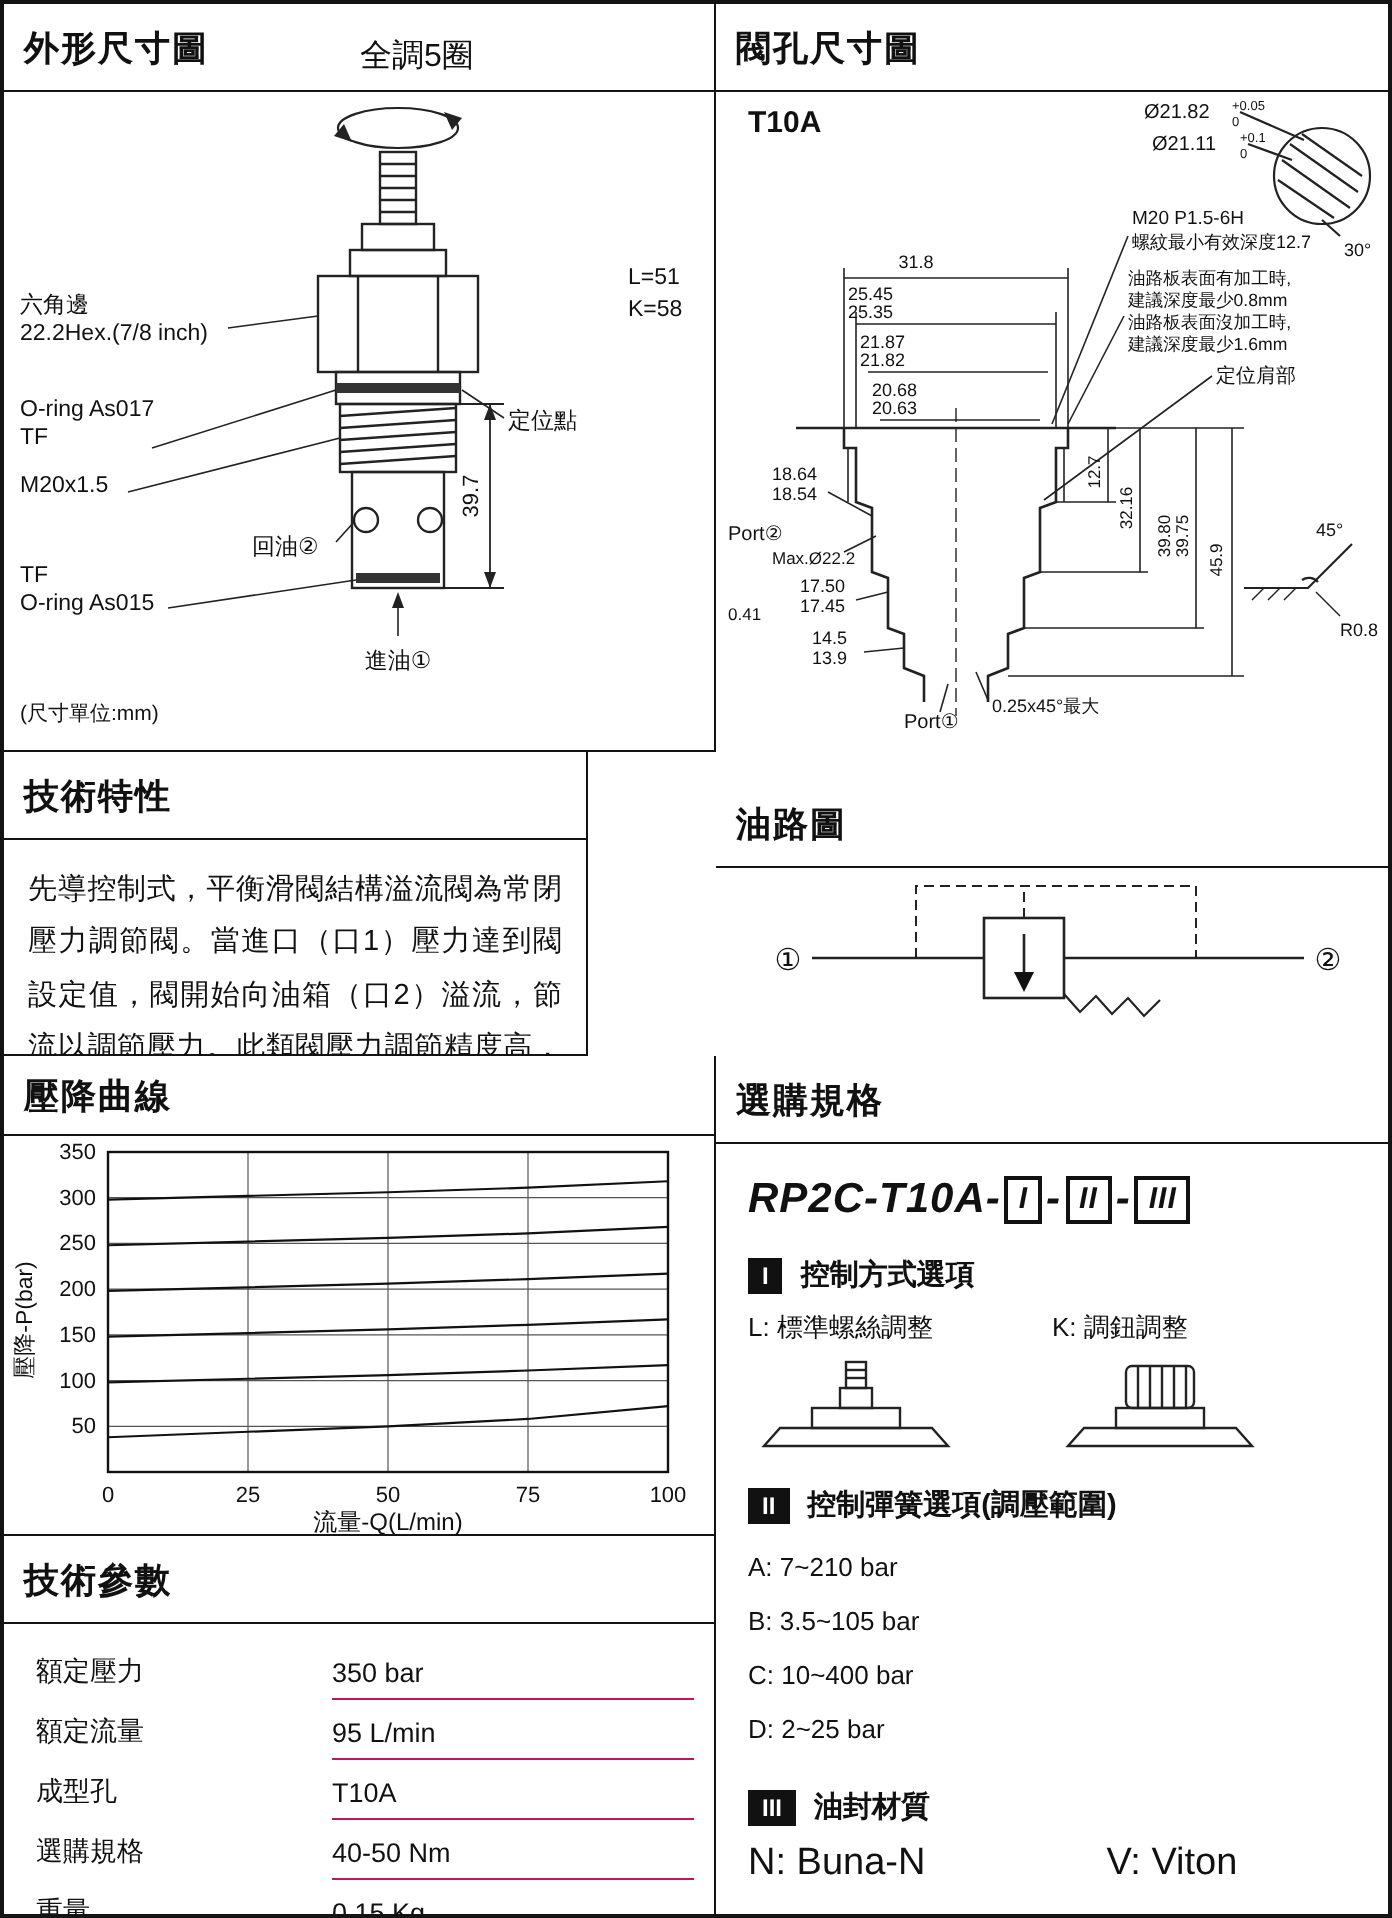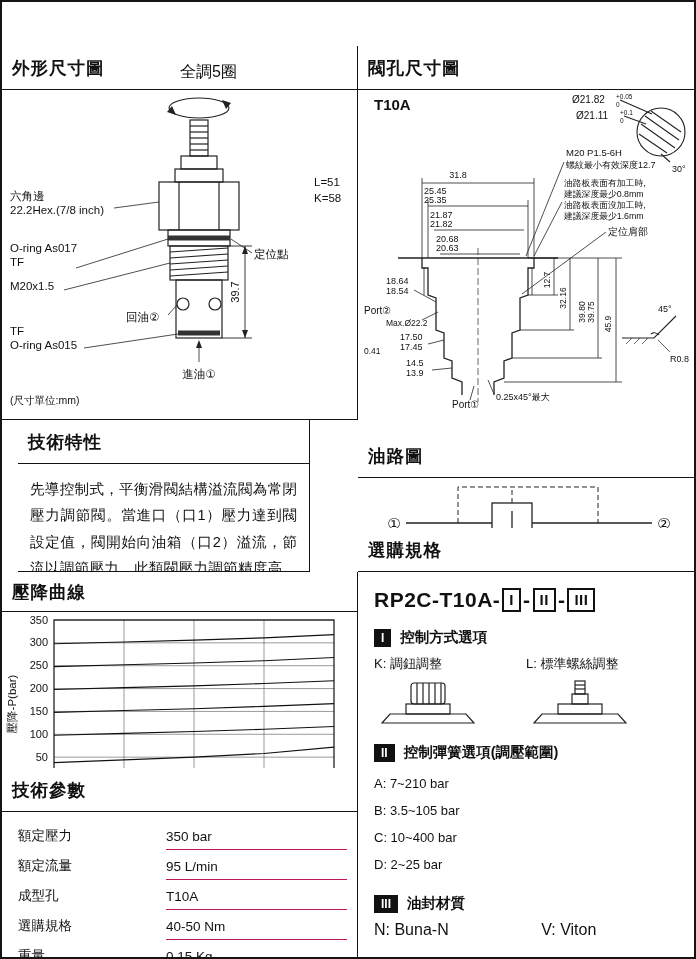--- a/index.html
+++ b/index.html
@@ -2,38 +2,38 @@
 <html><head>
 <meta charset="utf-8">
 <style>
   * { margin:0; padding:0; box-sizing:border-box; }
   html,body { background:#9a9a9a; }
   body { font-family:"Liberation Sans","DejaVu Sans",sans-serif; color:#111; }
   #page { position:relative; width:696px; height:959px; margin:0 auto; background:#fff;
           border:2px solid #141414; overflow:hidden; }
   .sec { position:absolute; background:#fff; }
   .b-r { border-right:1.5px solid #141414; }
-  .b-b { border-bottom:1.5px solid #141414;margin-top:44px; }
+  .b-b { border-bottom:1.5px solid #141414; }
   .sec-head { position:relative; height:44px; border-bottom:1.5px solid #141414; }
   .sec-title { position:absolute; left:10px; top:10px; font-size:17.5px; font-weight:bold; letter-spacing:1px; }
   .adjust-turns { position:absolute; left:178px; top:16px; font-size:16px; }
   svg { display:block; }
   svg text { font-family:"Liberation Sans","DejaVu Sans",sans-serif; fill:#111; }
   .features-body { padding:12px 12px 0 12px; font-size:14.5px; line-height:1.82; text-align:justify; }
   
   .order-body { padding:10px 16px 0 16px; }
-  .model-line { margin:6px 0 6px; font-size:21px; font-weight:bold; letter-spacing:.5px; display:flex; align-items:flex-end; }
+  .model-line { margin:6px 0 6px; font-size:21px; font-weight:bold; letter-spacing:.5px; display:flex; align-items:flex-end;font-style:italic; }
   .codebox { display:inline-block; border:2px solid #111; padding:0 5px; font-size:15px; line-height:20px; margin:0 2px; }
   .group-head { display:flex; align-items:center; gap:9px; font-size:14.5px; font-weight:bold; margin:16px 0 8px; }
   .roman-box { background:#111; color:#fff; font-size:12px; font-weight:bold; padding:2px 7px; line-height:14px; }
   .lk-row { display:flex; }
   .lk-col { width:50%; font-size:13px; }
   .lk-col .opt-label { margin-bottom:4px; }
   .spring-list div { font-size:13px; line-height:27px; }
-  .seal-row { display:flex; font-size:16px; margin-top:2px; }
+  .seal-row { display:flex; font-size:19px; margin-top:2px;gap:12px; }
   .seal-row .seal-n { width:55%; }
   
   .params-body { padding:8px 10px 0 4px; }
   .param-row { display:flex; align-items:flex-end; height:30px; }
   .param-label { width:160px; padding-left:12px; font-size:13.5px; padding-bottom:5px; }
   .param-value { flex:1; font-size:13.5px; border-bottom:1px solid #be185d; padding-bottom:5px; }
 </style>
 </head>
 <body>
 
@@ -222,21 +222,21 @@
         <line x1="276" y1="254" x2="282" y2="248" stroke-width="0.7"></line>
         <line x1="284" y1="254" x2="290" y2="248" stroke-width="0.7"></line>
         <path d="M293,244 A6,6 0 0 1 301,245"></path>
         <line x1="312" y1="262" x2="300" y2="250" stroke-width="0.7"></line>
       </g>
       <text x="300" y="222" font-size="9">45°</text>
       <text x="312" y="272" font-size="9">R0.8</text>
     </svg>
   </section>
 
-  <section class="sec b-r b-b" style="left:16px;top:374px;width:292px;height:152px;">
+  <section class="sec b-r b-b" style="left:0;top:374px;width:292px;height:152px;">
     <div class="sec-head">
       <span class="sec-title">技術特性</span>
     </div>
     <p class="features-body">先導控制式，平衡滑閥結構溢流閥為常閉壓力調節閥。當進口（口1）壓力達到閥設定值，閥開始向油箱（口2）溢流，節流以調節壓力。此類閥壓力調節精度高，壓力波動隨流量變化小，並且調節平穩，雜訊小，回應速度適中。</p>
   </section>
 
   <section class="sec b-b" style="left:356px;top:388px;width:336px;height:152px;">
     <div class="sec-head">
       <span class="sec-title">油路圖</span>
     </div>
@@ -310,47 +310,47 @@
           <span>-</span>
           <span class="codebox">III</span>
       </div>
 
       <div class="group-head">
         <span class="roman-box">I</span>
         <span>控制方式選項</span>
       </div>
       <div class="lk-row">
         <div class="lk-col">
+          <div class="opt-label">L: 標準螺絲調整</div>
+          <svg width="110" height="50" viewBox="0 0 110 50">
+            <g stroke="#222" fill="none" stroke-width="1.2">
+              <polygon points="8,46 100,46 92,37 16,37"></polygon>
+              <rect x="32" y="27" width="44" height="10"></rect>
+              <rect x="46" y="17" width="16" height="10"></rect>
+              <rect x="49" y="4" width="10" height="13"></rect>
+              <line x1="49" y1="8" x2="59" y2="8"></line>
+                <line x1="49" y1="12" x2="59" y2="12"></line>
+            </g>
+          </svg>
+        </div>
+        <div class="lk-col">
           <div class="opt-label">K: 調鈕調整</div>
           <svg width="110" height="50" viewBox="0 0 110 50">
             <g stroke="#222" fill="none" stroke-width="1.2">
               <polygon points="8,46 100,46 92,37 16,37"></polygon>
               <rect x="32" y="27" width="44" height="10"></rect>
               <rect x="37" y="6" width="34" height="21" rx="3"></rect>
               <line x1="43" y1="6" x2="43" y2="27"></line>
                 <line x1="49" y1="6" x2="49" y2="27"></line>
               <line x1="55" y1="6" x2="55" y2="27"></line>
                 <line x1="61" y1="6" x2="61" y2="27"></line>
               <line x1="67" y1="6" x2="67" y2="27"></line>
             </g>
           </svg>
         </div>
-        <div class="lk-col">
-          <div class="opt-label">L: 標準螺絲調整</div>
-          <svg width="110" height="50" viewBox="0 0 110 50">
-            <g stroke="#222" fill="none" stroke-width="1.2">
-              <polygon points="8,46 100,46 92,37 16,37"></polygon>
-              <rect x="32" y="27" width="44" height="10"></rect>
-              <rect x="46" y="17" width="16" height="10"></rect>
-              <rect x="49" y="4" width="10" height="13"></rect>
-              <line x1="49" y1="8" x2="59" y2="8"></line>
-                <line x1="49" y1="12" x2="59" y2="12"></line>
-            </g>
-          </svg>
-        </div>
       </div>
 
       <div class="group-head">
         <span class="roman-box">II</span>
         <span>控制彈簧選項(調壓範圍)</span>
       </div>
       <div class="spring-list">
         <div>A: 7~210 bar</div>
         <div>B: 3.5~105 bar</div>
         <div>C: 10~400 bar</div>

